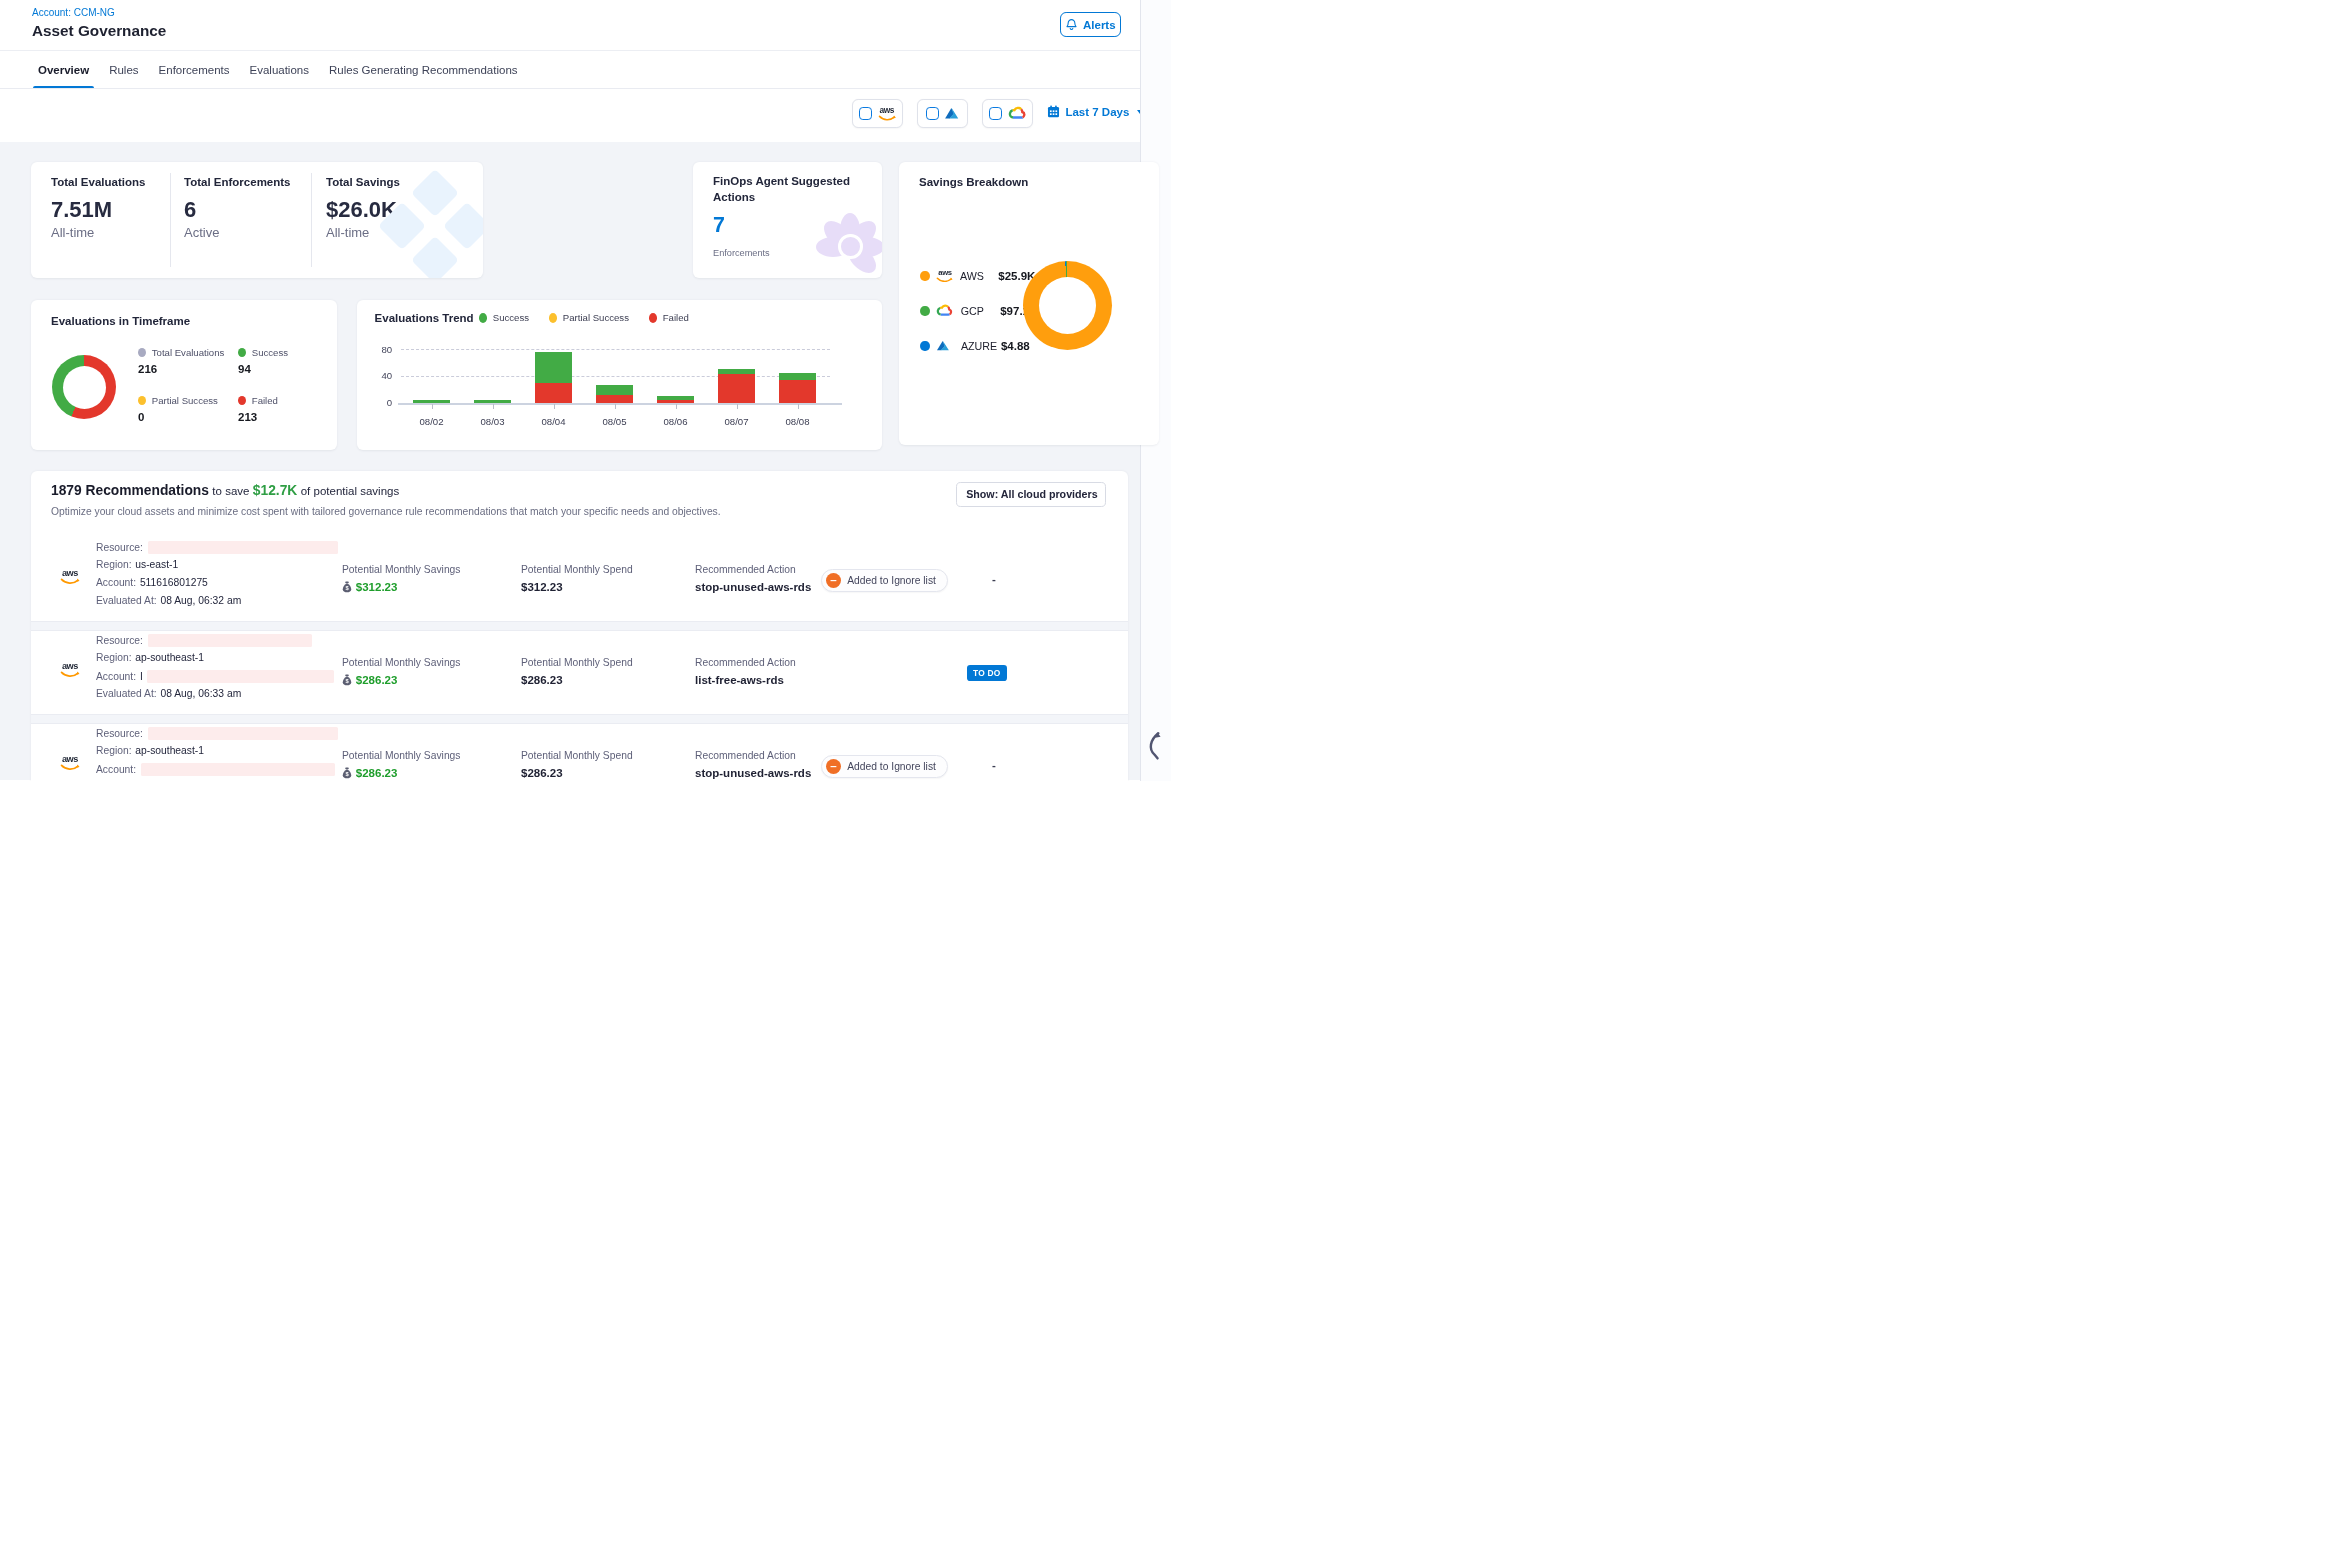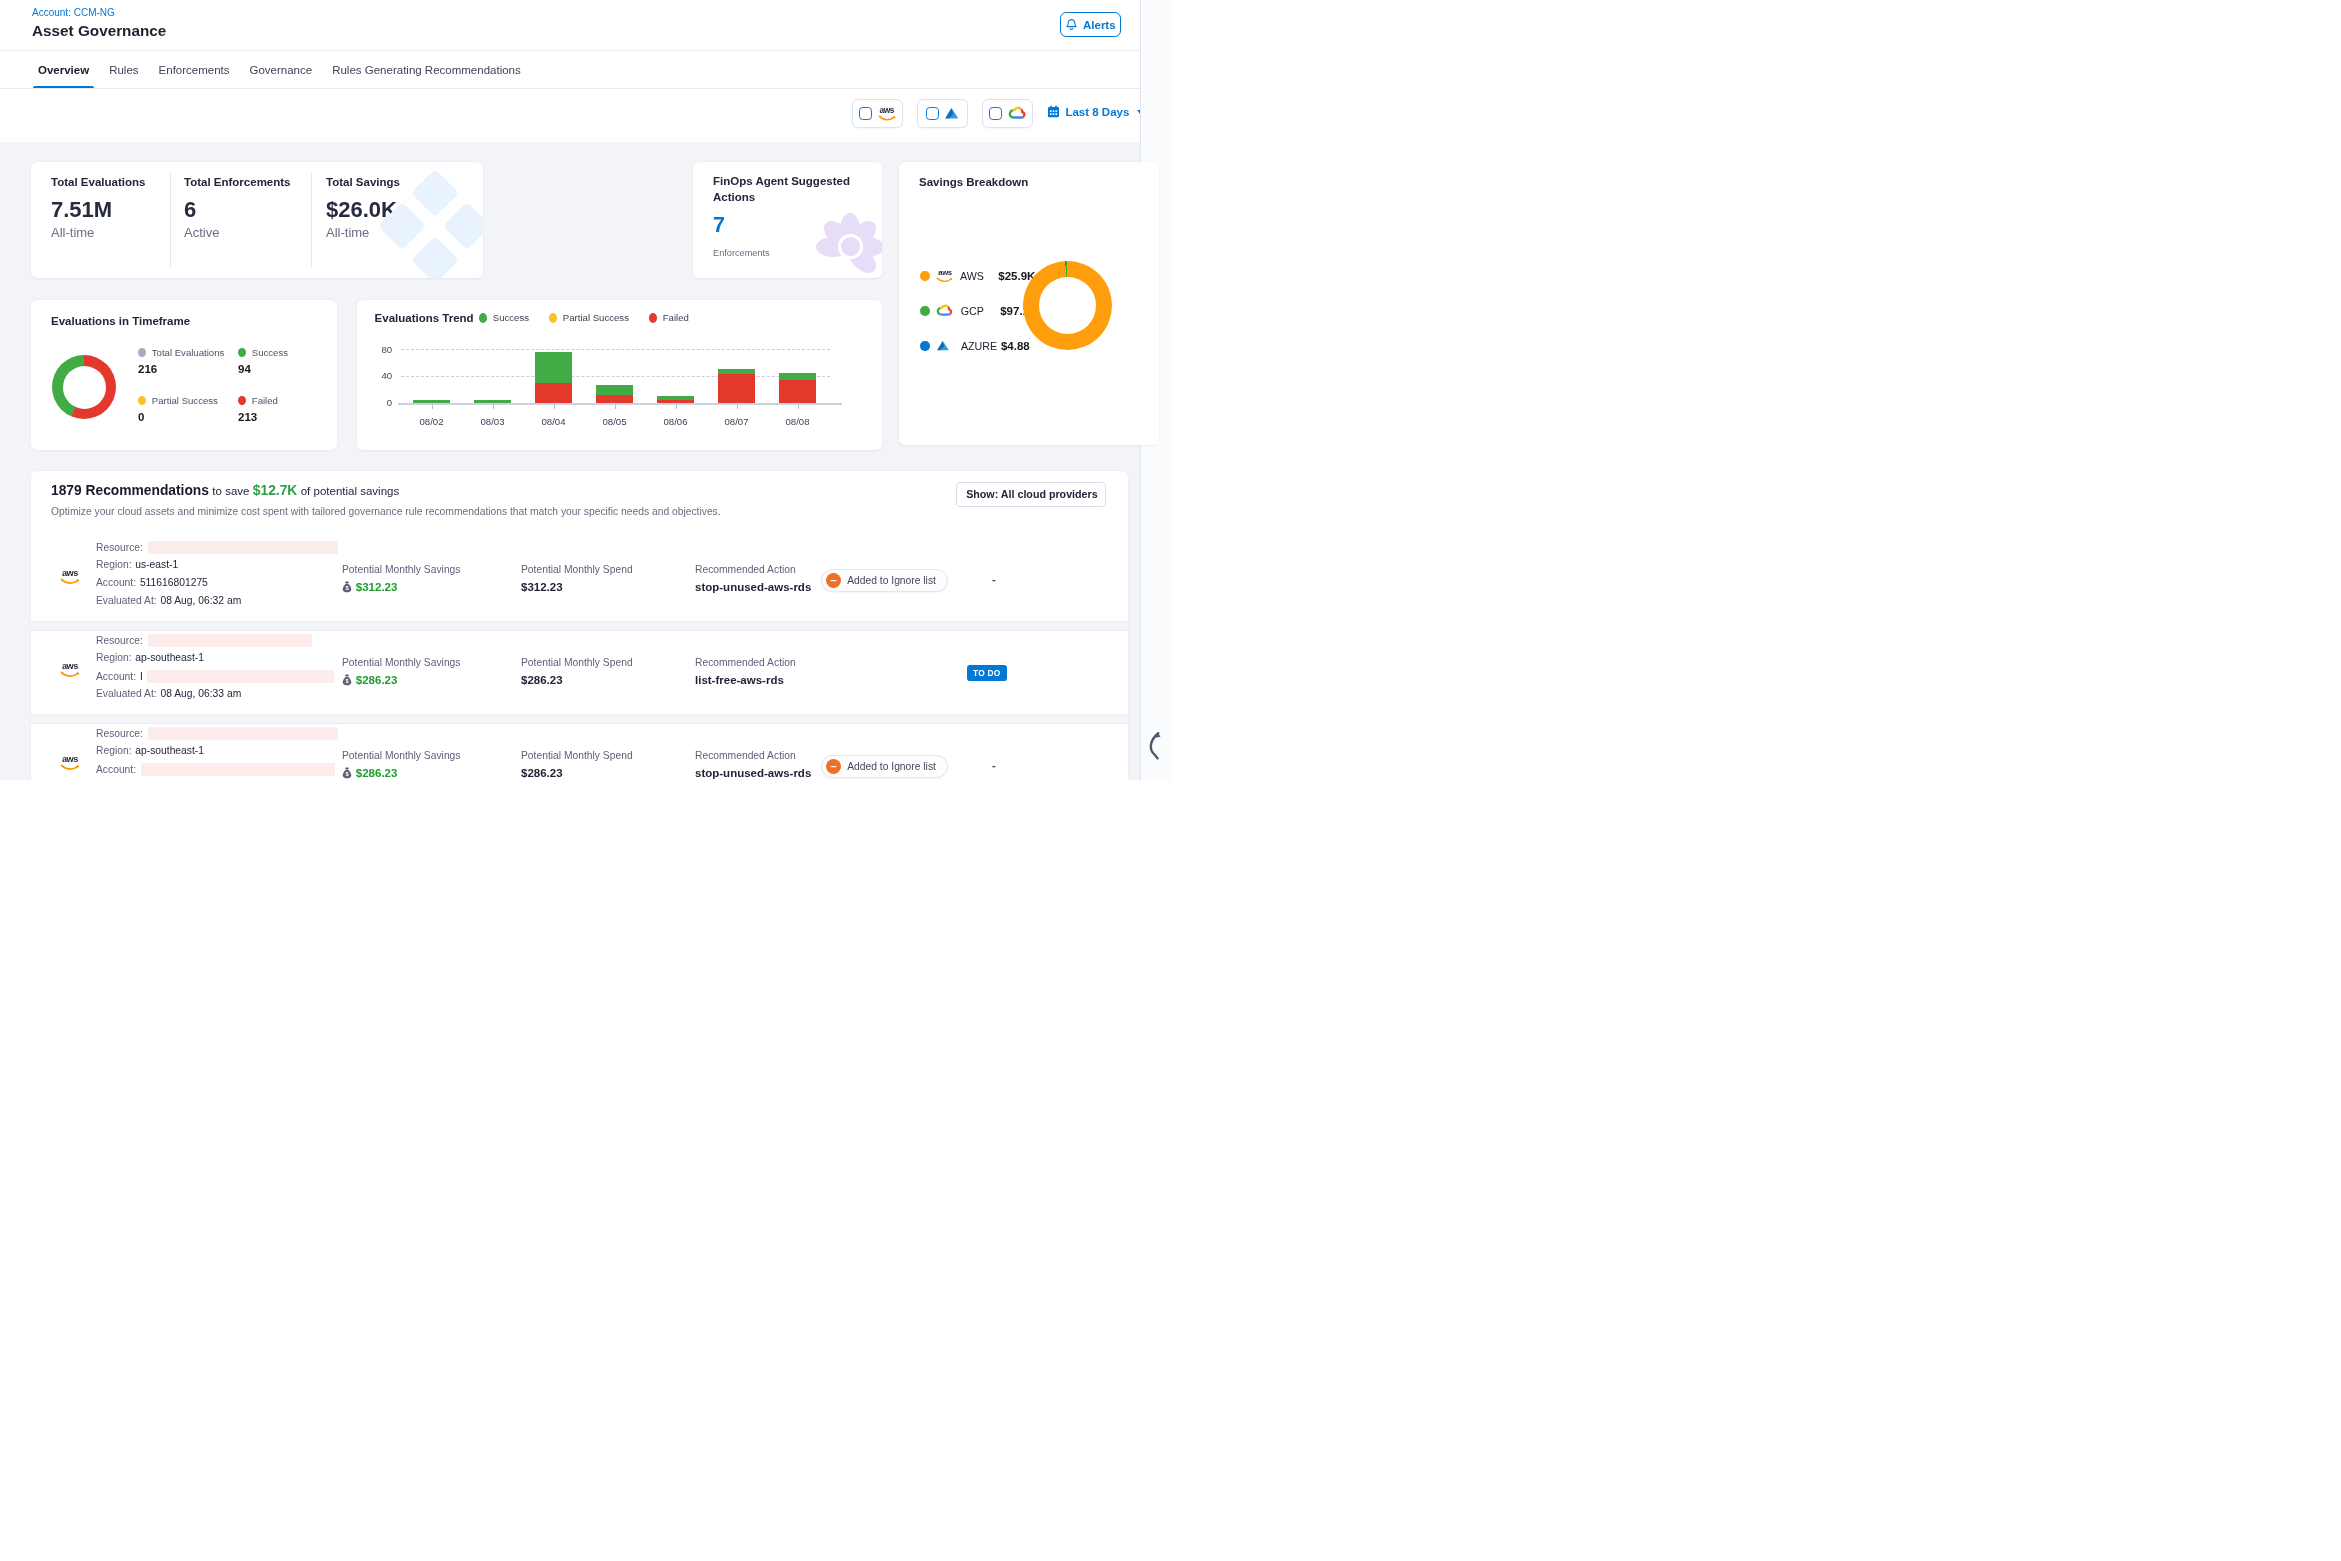--- a/index.html
+++ b/index.html
@@ -120,21 +120,21 @@
     </span>
     <span>Alerts</span>
   </div>
 </div>
 
 <div class="tabsbar">
     <div class="tabs" id="tabs">
       <div class="tab active">Overview</div>
       <div class="tab">Rules</div>
       <div class="tab">Enforcements</div>
-      <div class="tab">Governance</div>
+      <div class="tab">Evaluations</div>
       <div class="tab">Rules Generating Recommendations</div>
     </div>
   </div>
 
 <div class="filterbar">
   <div id="providers">
       <div class="provider-btn" style="left: 852px;">
         <div class="checkbox"></div>
         <div class="aws-logo">
           <div class="aws-text" style="font-size: 8.4px;">aws</div>
@@ -170,21 +170,21 @@
           <g fill="#ffffff">
             <rect x="3.6" y="6.6" width="2.1" height="2.1"></rect>
             <rect x="7" y="6.6" width="2.1" height="2.1"></rect>
             <rect x="10.4" y="6.6" width="2.1" height="2.1"></rect>
             <rect x="3.6" y="10.2" width="2.1" height="2.1"></rect>
             <rect x="7" y="10.2" width="2.1" height="2.1"></rect>
             <rect x="10.4" y="10.2" width="2.1" height="2.1"></rect>
           </g>
         </svg>
     </span>
-    <span>Last 8 Days</span>
+    <span>Last 7 Days</span>
     <span class="caret"></span>
   </div>
 </div>
 
 <div class="rail">
   <div class="abs" style="top:731px;left:4.6px">
     <svg width="17" height="38" viewBox="0 0 22 50">
         <path d="M16 3 C5 12 3 24 11 31 l4 5" stroke="#515571" stroke-width="3.2" fill="none" stroke-linecap="round"></path>
         <path d="M14.5 1.5 l4.5 6 -7 1.5 z" fill="#515571"></path>
       </svg>

